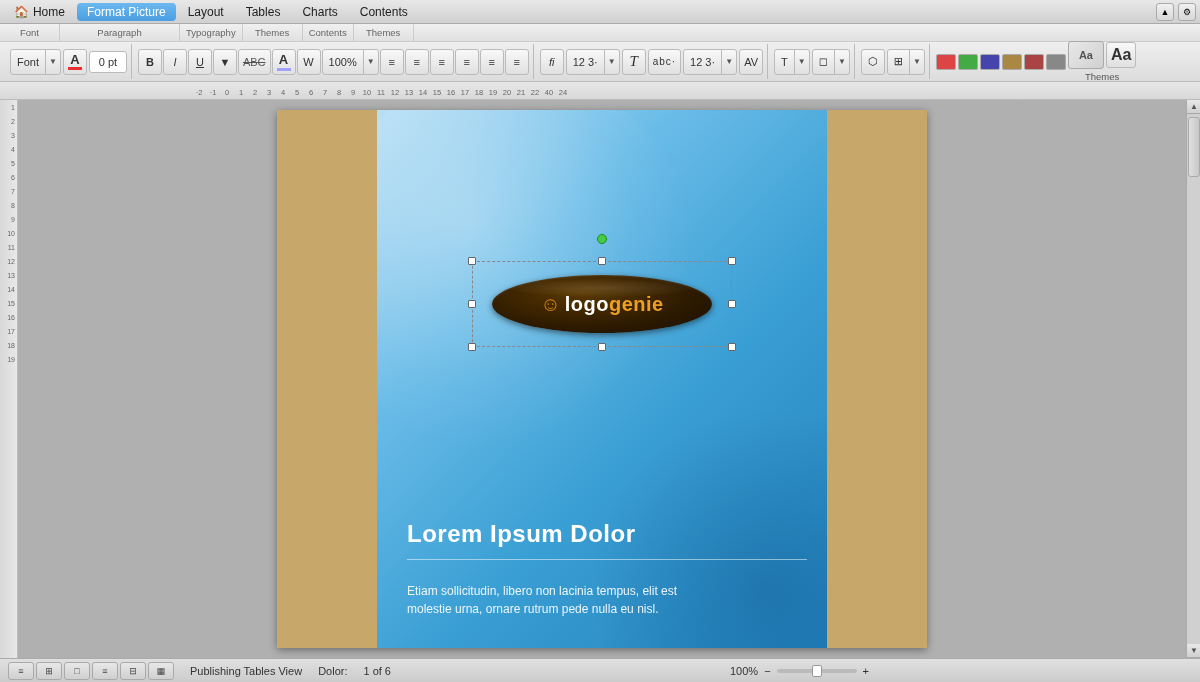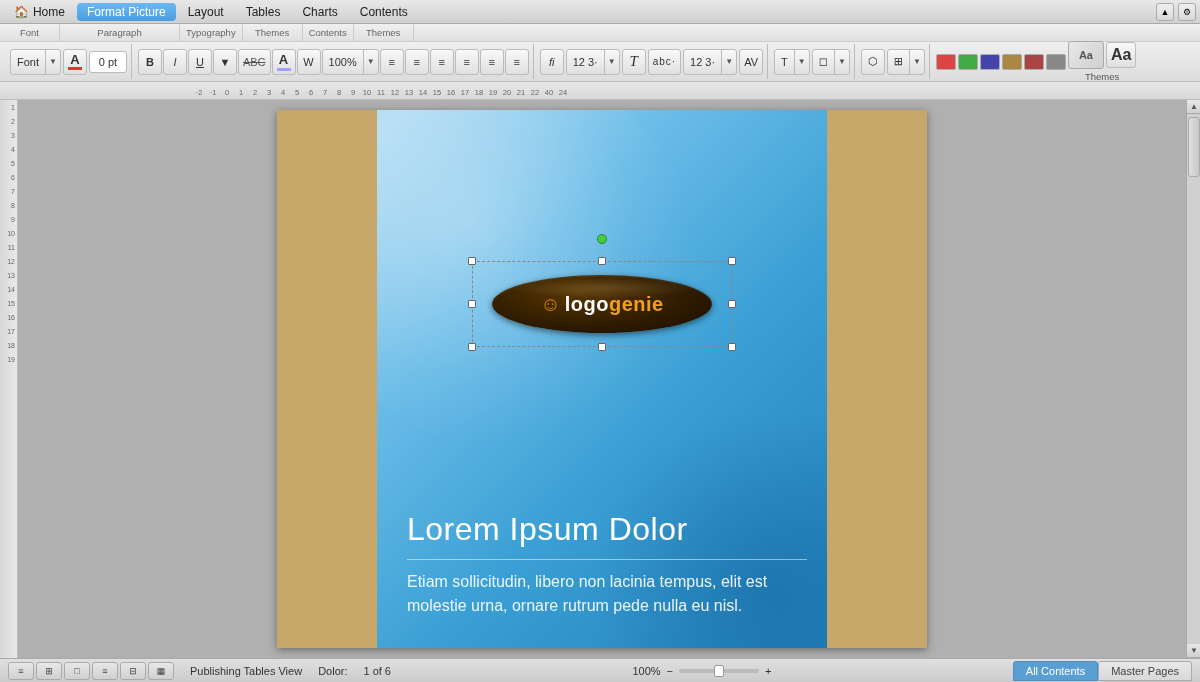--- a/index.html
+++ b/index.html
@@ -241,39 +241,39 @@
     .logo-name { color: white; font-size: 20px; font-weight: bold; letter-spacing: 0.5px; }
     .logo-name span { color: #f0a020; }
 
     
     .page-title-text {
       position: absolute;
       bottom: 100px;
       left: 30px;
       right: 20px;
       color: white;
-      font-size: 32px;
-      font-weight: 400;
+      font-size: 24px;
+      font-weight: 700;
       letter-spacing: 0.5px;
     }
     .page-divider {
       position: absolute;
       bottom: 88px;
       left: 30px;
       right: 20px;
       height: 1px;
       background: rgba(255,255,255,0.5);
     }
     .page-subtitle-text {
       position: absolute;
       bottom: 30px;
       left: 30px;
       right: 20px;
       color: rgba(255,255,255,0.9);
-      font-size: 16px;
+      font-size: 12px;
       line-height: 1.5;
     }
 
     
     .scrollbar-v {
       width: 14px;
       background: #d0d0d0;
       border-left: 1px solid #aaa;
       display: flex;
       flex-direction: column;
@@ -625,19 +625,15 @@
     <div class="status-spacer"></div>
     <div class="status-zoom-slider">
       <span>100%</span>
       <span style="cursor:pointer;">−</span>
       <div class="zoom-slider-track">
         <div class="zoom-slider-thumb"></div>
       </div>
       <span style="cursor:pointer;">+</span>
     </div>
     <div class="status-spacer"></div>
-    <div class="status-tabs">
-      <div class="status-tab active">All Contents</div>
-      <div class="status-tab inactive">Master Pages</div>
-    </div>
   </div>
 
 </div>
 
 </body></html>

